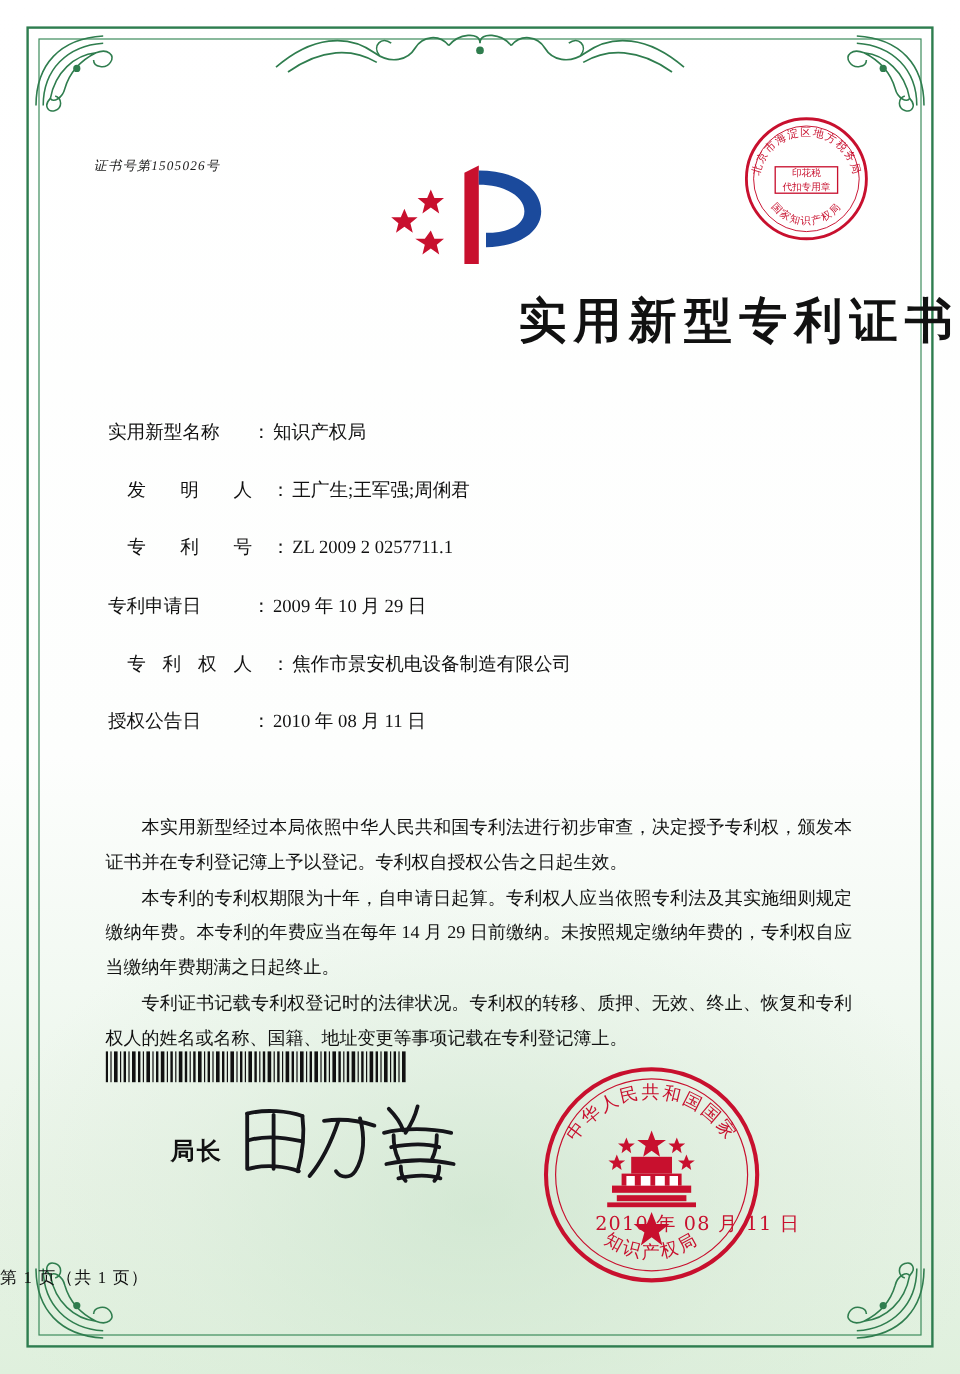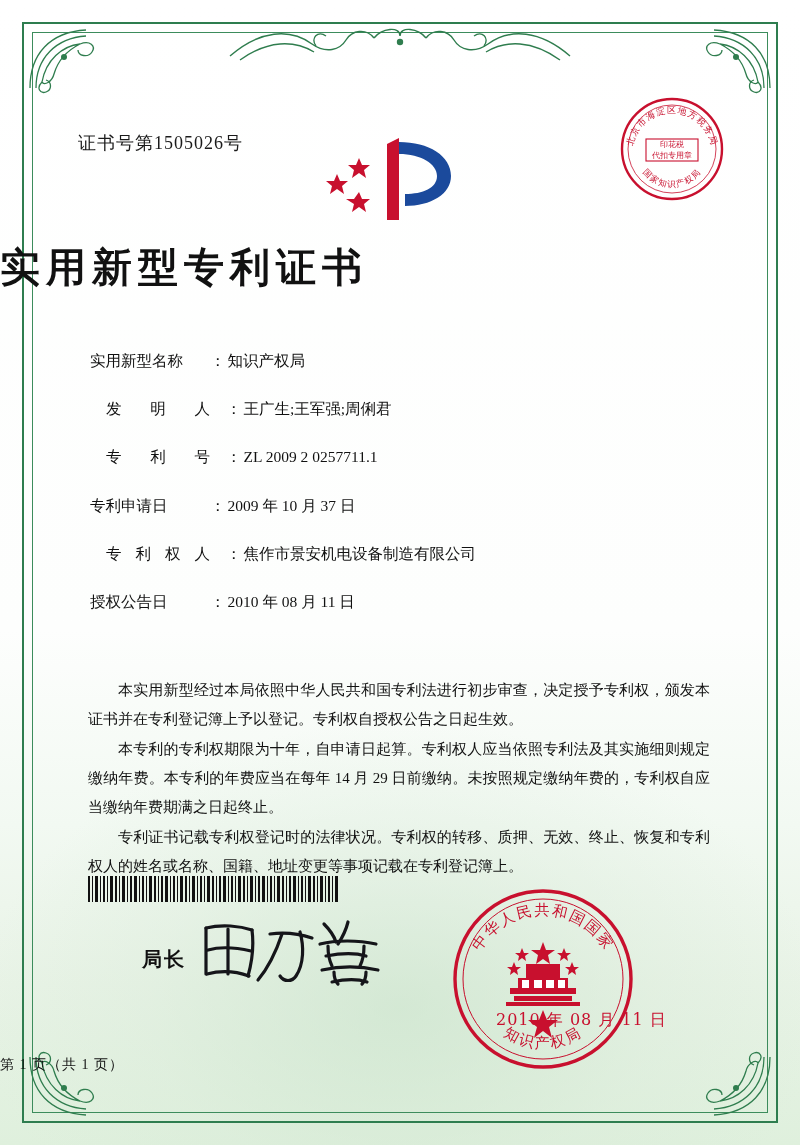--- a/index.html
+++ b/index.html
@@ -57,24 +57,25 @@
     height: 46px;
     color: #2f7d4e;
   }
   .top-flourish svg { display:block; width: 100%; height: 100%; }
 
   
   .cert-number {
     position: absolute;
     left: 78px;
     top: 131px;
-    font-size: 18px;
+    font-size: 11px;
     letter-spacing: 1px;
     color: #1a1a1a;
     white-space: nowrap;
+    font-style: italic;
   }
 
   .logo {
     position: absolute;
     left: 50%;
     top: 136px;
     transform: translateX(-50%);
     width: 150px;
     height: 86px;
   }
@@ -86,21 +87,21 @@
     top: 95px;
     width: 108px;
     height: 108px;
   }
   .seal-tax svg { display:block; width:100%; height:100%; }
 
   .cert-title {
     position: absolute;
     left: 0; right: 0;
     top: 240px;
-    text-align: left;
+    text-align: right;
     font-family: Liberation Sans, sans-serif;
     font-size: 40px;
     font-weight: bold;
     letter-spacing: 6px;
     color: #111;
   }
 
   
   .fields {
     position: absolute;
@@ -321,21 +322,21 @@
       <span class="field-value">王广生;王军强;周俐君</span>
     </div>
     <div class="field-row">
       <span class="field-label spread">专利号</span>
       <span class="field-sep">：</span>
       <span class="field-value">ZL 2009 2 0257711.1</span>
     </div>
     <div class="field-row">
       <span class="field-label">专利申请日</span>
       <span class="field-sep">：</span>
-      <span class="field-value">2009 年 10 月 37 日</span>
+      <span class="field-value">2009 年 10 月 29 日</span>
     </div>
     <div class="field-row">
       <span class="field-label spread">专利权人</span>
       <span class="field-sep">：</span>
       <span class="field-value">焦作市景安机电设备制造有限公司</span>
     </div>
     <div class="field-row">
       <span class="field-label">授权公告日</span>
       <span class="field-sep">：</span>
       <span class="field-value">2010 年 08 月 11 日</span>

